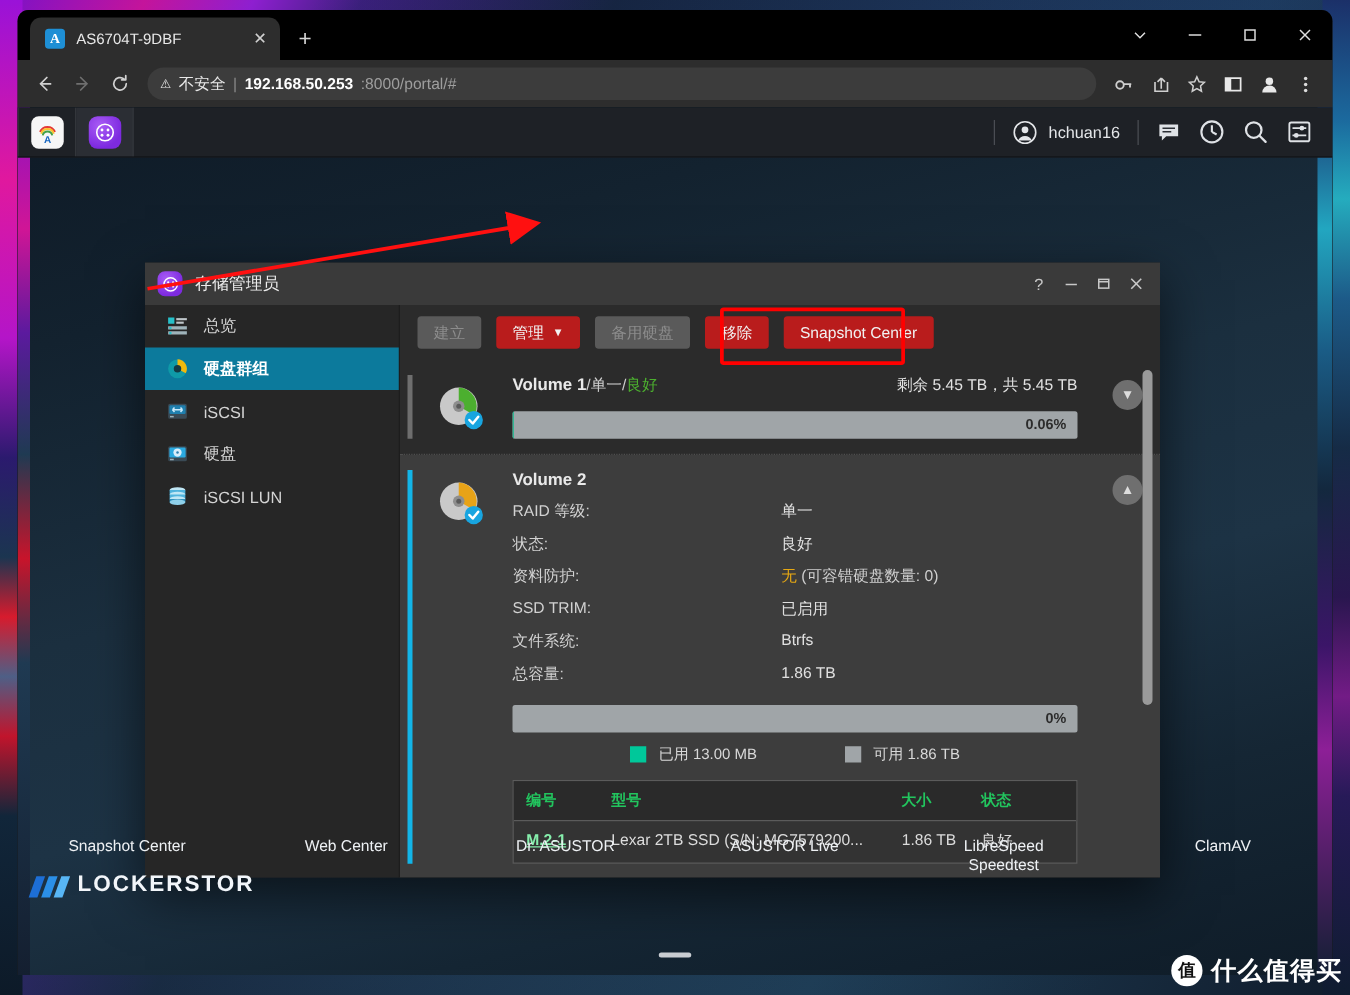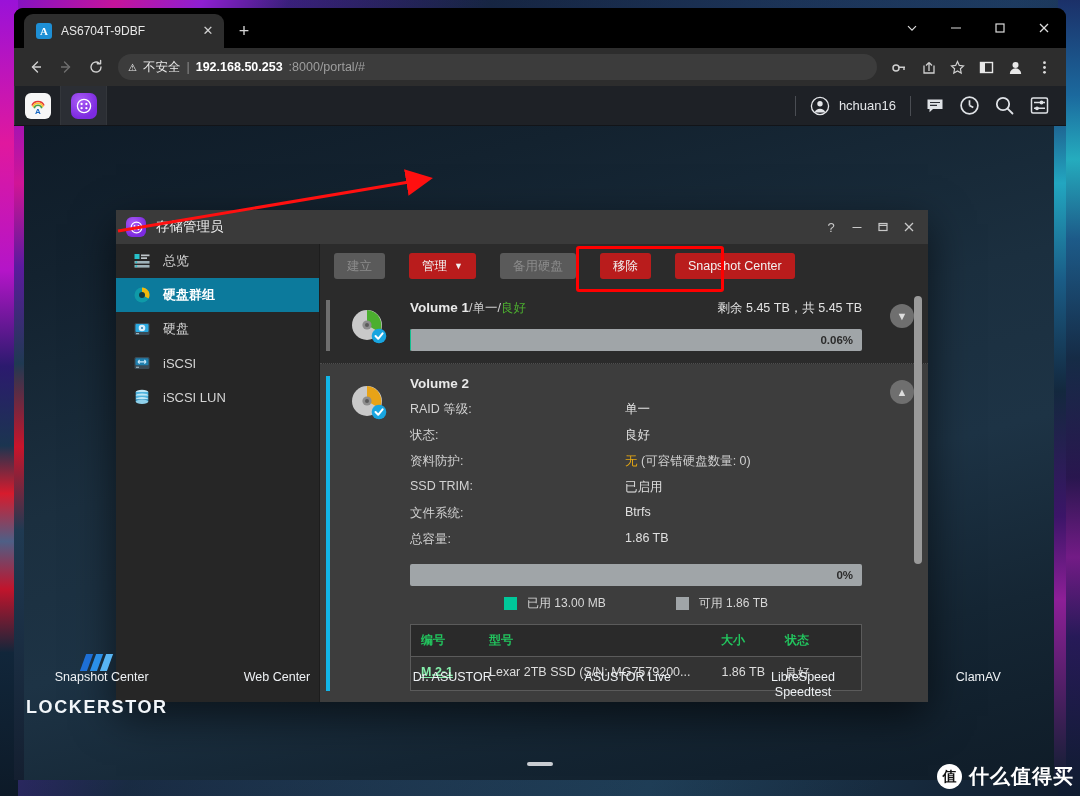--- a/index.html
+++ b/index.html
@@ -159,21 +159,21 @@
     border-right: 1px solid #1d1d1d;
   }
   .side-item {
     height: 34px; display: flex; align-items: center; gap: 11px;
     padding-left: 16px; color: #d4d4d4; font-size: 13px; cursor: pointer;
   }
   .side-item.active { background: #0c7a9c; color: #fff; font-weight: bold; }
   .side-ico { width: 20px; height: 20px; flex-shrink: 0; display: flex; align-items: center; justify-content: center; }
 
   .sm-main { flex: 1; background: #2b2b2b; display: flex; flex-direction: column; min-width: 0; position: relative; }
-  .sm-toolbar { height: 44px; display: flex; align-items: center; gap: 24px; padding: 0 14px; flex-shrink: 0; }
+  .sm-toolbar { height: 44px; display: flex; align-items: center; gap: 12px; padding: 0 14px; flex-shrink: 0; }
   .btn {
     height: 26px; padding: 0 13px; border-radius: 3px; border: none;
     background: #b91c1c; color: #f2f2f2; font-size: 12.5px; cursor: pointer;
     font-family: "Liberation Sans", sans-serif; display: flex; align-items: center; gap: 7px;
   }
   .btn.disabled { background: #5a5a5a; color: #8c8c8c; cursor: default; }
   .btn .caret { font-size: 9px; }
 
   .hl-box {
     position: absolute; left: 562px; top: 160px; width: 148px; height: 46px;
@@ -249,21 +249,21 @@
 
   
   .desk-icons {
     position: absolute; left: 0; right: 0; top: 500px; height: 80px;
     display: flex; z-index: 5;
   }
   .desk-item { flex: 1; text-align: center; color: #eef1f4; font-size: 12.5px; line-height: 15px; cursor: pointer; padding-top: 22px; }
   .desk-glyph { width: 56px; height: 56px; margin: 0 auto 6px; border-radius: 12px; }
 
   .lockerstor {
-    position: absolute; left: 12px; bottom: 62px; display: flex; align-items: center; gap: 26px; z-index: 6; flex-direction: column;
+    position: absolute; left: 12px; bottom: 62px; display: flex; align-items: flex-end; gap: 9px; z-index: 6;
   }
   .ls-slashes { display: flex; gap: 3px; }
   .ls-slash { width: 7px; height: 17px; transform: skewX(-20deg); }
   .ls-text { color: #f2f6fa; font-size: 18px; font-weight: bold; letter-spacing: 1.6px; font-family: "Liberation Sans", sans-serif; }
 
   .home-pill {
     position: absolute; left: 50%; transform: translateX(-50%); bottom: 14px;
     width: 26px; height: 4px; border-radius: 2px; background: #c9cdd2; z-index: 6;
   }
 
@@ -539,38 +539,38 @@
                   <path d="M9 9 L9 1.5 A7.5 7.5 0 0 1 15.6 12.6 Z" fill="#f2b90c"></path>
                   <circle cx="9" cy="9" r="3" fill="#133a44"></circle>
                 </svg>
               </span>
               <span>硬盘群组</span>
             </div>
             <div class="side-item">
               <span class="side-ico">
                 <svg width="18" height="18" viewBox="0 0 18 18">
                   <rect x="1.5" y="3" width="15" height="12" rx="1.5" fill="#3a4a55"></rect>
+                  <rect x="2.5" y="4.2" width="13" height="7" rx="1" fill="#1f7fae"></rect>
+                  <path d="M5 7.8 H13 M5 7.8 L6.6 6 M5 7.8 L6.6 9.6 M13 7.8 L11.4 6 M13 7.8 L11.4 9.6" stroke="#c9e9fa" stroke-width="1.2" fill="none"></path>
+                  <rect x="3" y="12.7" width="3" height="1.2" fill="#9fb3ba"></rect>
+                </svg>
+              </span>
+              <span>iSCSI</span>
+            </div>
+            <div class="side-item">
+              <span class="side-ico">
+                <svg width="18" height="18" viewBox="0 0 18 18">
+                  <rect x="1.5" y="3" width="15" height="12" rx="1.5" fill="#3a4a55"></rect>
                   <rect x="2.5" y="4" width="13" height="8" rx="1" fill="#2aa9e0"></rect>
                   <circle cx="9" cy="8" r="3.3" fill="#d8eefb"></circle>
                   <circle cx="9" cy="8" r="1" fill="#2a7fb0"></circle>
                   <rect x="3" y="13" width="3" height="1.2" fill="#9fb3ba"></rect>
                 </svg>
               </span>
               <span>硬盘</span>
-            </div>
-            <div class="side-item">
-              <span class="side-ico">
-                <svg width="18" height="18" viewBox="0 0 18 18">
-                  <rect x="1.5" y="3" width="15" height="12" rx="1.5" fill="#3a4a55"></rect>
-                  <rect x="2.5" y="4.2" width="13" height="7" rx="1" fill="#1f7fae"></rect>
-                  <path d="M5 7.8 H13 M5 7.8 L6.6 6 M5 7.8 L6.6 9.6 M13 7.8 L11.4 6 M13 7.8 L11.4 9.6" stroke="#c9e9fa" stroke-width="1.2" fill="none"></path>
-                  <rect x="3" y="12.7" width="3" height="1.2" fill="#9fb3ba"></rect>
-                </svg>
-              </span>
-              <span>iSCSI</span>
             </div>
             <div class="side-item">
               <span class="side-ico">
                 <svg width="18" height="18" viewBox="0 0 18 18">
                   <ellipse cx="9" cy="4" rx="6.3" ry="2.2" fill="#bfe6f5"></ellipse>
                   <rect x="2.7" y="4" width="12.6" height="3.4" fill="#4fb3dd"></rect>
                   <ellipse cx="9" cy="7.6" rx="6.3" ry="2.2" fill="#bfe6f5"></ellipse>
                   <rect x="2.7" y="7.6" width="12.6" height="3.4" fill="#4fb3dd"></rect>
                   <ellipse cx="9" cy="11.2" rx="6.3" ry="2.2" fill="#bfe6f5"></ellipse>
                   <rect x="2.7" y="11.2" width="12.6" height="2.6" fill="#2f90bd"></rect>

